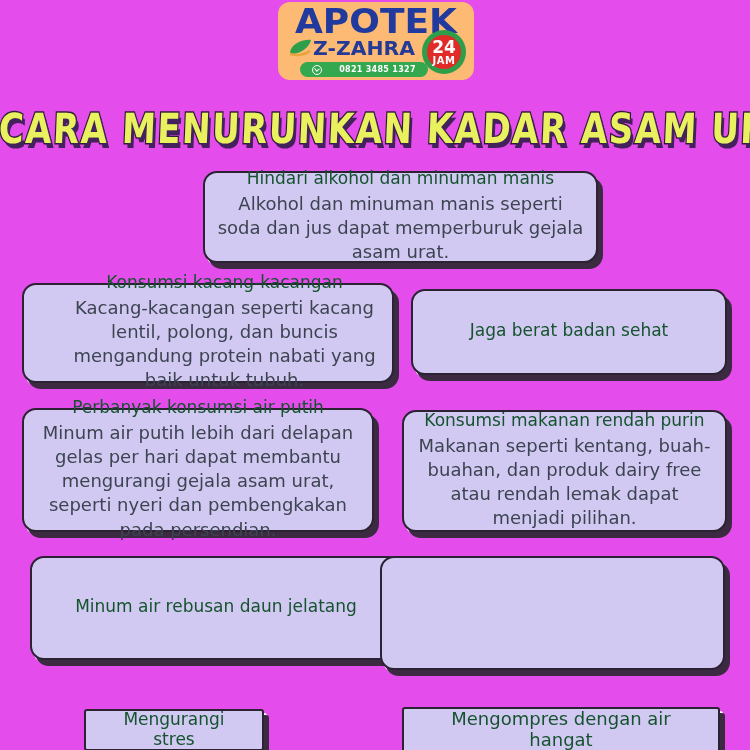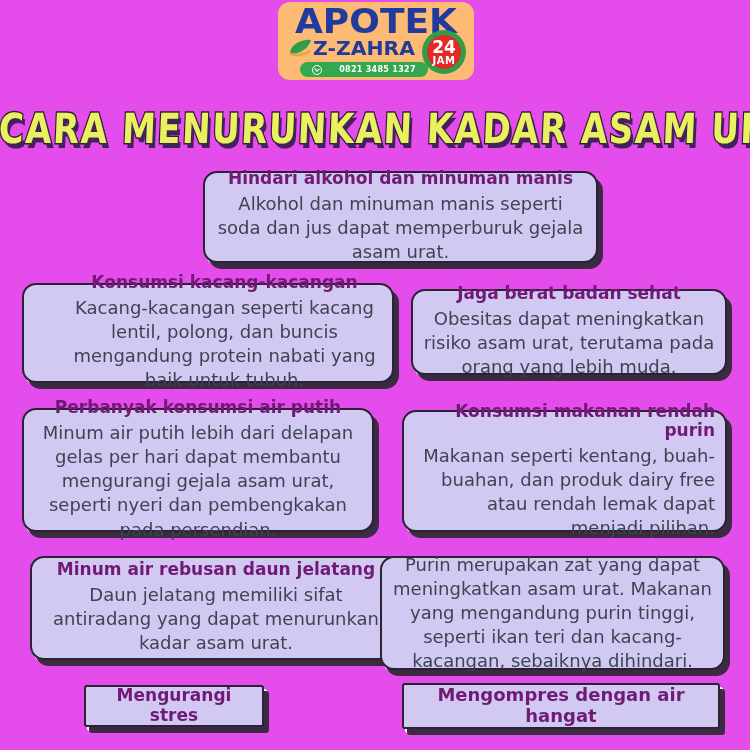--- a/index.html
+++ b/index.html
@@ -155,45 +155,46 @@
     box-sizing: border-box;
     box-shadow: 5px 6px 0 #3b2a42, 3px 4px 0 #ffffff;
     display: flex;
     flex-direction: column;
     align-items: center;
     justify-content: center;
     text-align: center;
     padding: 6px 10px;
   }
   .card .c-title {
-    color: #701a75;
-    font-weight: bold;
+    color: #14532d;
+    font-weight: normal;
     font-size: 17px;
     line-height: 1.16;
     margin-bottom: 3px;
   }
   .card .c-body {
     color: #3b4450;
     font-size: 18px;
     line-height: 1.34;
   }
   .card.pill {
     padding: 8px 16px;
     border-radius: 3px;
+    margin-top: 24px;
   }
   .card.pill .c-title {
     margin-bottom: 0;
     font-size: 17px;
   }
 
   #card-1 { left: 203px; top: 171px; width: 395px; height: 92px; }
   #card-2 { left: 22px;  top: 283px; width: 372px; height: 100px; padding-left: 43px; }
   #card-3 { left: 411px; top: 289px; width: 316px; height: 86px; }
   #card-4 { left: 22px;  top: 408px; width: 352px; height: 124px; }
-  #card-5 { left: 402px; top: 410px; width: 325px; height: 122px; text-align: right; }
+  #card-5 { left: 402px; top: 410px; width: 325px; height: 122px; }
   #card-6 { left: 30px;  top: 556px; width: 372px; height: 104px; }
   #card-7 { left: 380px; top: 556px; width: 345px; height: 114px; }
   #card-8 { left: 84px;  top: 685px; width: 180px; height: 42px; }
   #card-9 { left: 402px; top: 683px; width: 318px; height: 46px; }
   #card-9 .c-title { font-size: 18px; }
 </style>
 </head>
 <body>
 
 <div class="logo-wrap">
@@ -225,40 +226,37 @@
   <div class="c-body">Alkohol dan minuman manis seperti soda dan jus dapat memperburuk gejala asam urat.</div>
 </div>
 
 <div class="card" id="card-2">
   <div class="c-title">Konsumsi kacang-kacangan</div>
   <div class="c-body">Kacang-kacangan seperti kacang lentil, polong, dan buncis mengandung protein nabati yang baik untuk tubuh.</div>
 </div>
 
 <div class="card" id="card-3">
   <div class="c-title">Jaga berat badan sehat</div>
-  <div class="c-body">Obesitas dapat meningkatkan risiko asam urat, terutama pada orang yang lebih muda.</div>
 </div>
 
 <div class="card" id="card-4">
   <div class="c-title">Perbanyak konsumsi air putih</div>
   <div class="c-body">Minum air putih lebih dari delapan gelas per hari dapat membantu mengurangi gejala asam urat, seperti nyeri dan pembengkakan pada persendian.</div>
 </div>
 
 <div class="card" id="card-5">
   <div class="c-title">Konsumsi makanan rendah purin</div>
   <div class="c-body">Makanan seperti kentang, buah-buahan, dan produk dairy free atau rendah lemak dapat menjadi pilihan.</div>
 </div>
 
 <div class="card" id="card-6">
   <div class="c-title">Minum air rebusan daun jelatang</div>
-  <div class="c-body">Daun jelatang memiliki sifat antiradang yang dapat menurunkan kadar asam urat.</div>
 </div>
 
 <div class="card" id="card-7">
-  <div class="c-body">Purin merupakan zat yang dapat meningkatkan asam urat. Makanan yang mengandung purin tinggi, seperti ikan teri dan kacang-kacangan, sebaiknya dihindari.</div>
 </div>
 
 <div class="card pill" id="card-8">
   <div class="c-title">Mengurangi stres</div>
 </div>
 
 <div class="card pill" id="card-9">
   <div class="c-title">Mengompres dengan air hangat</div>
 </div>
 

